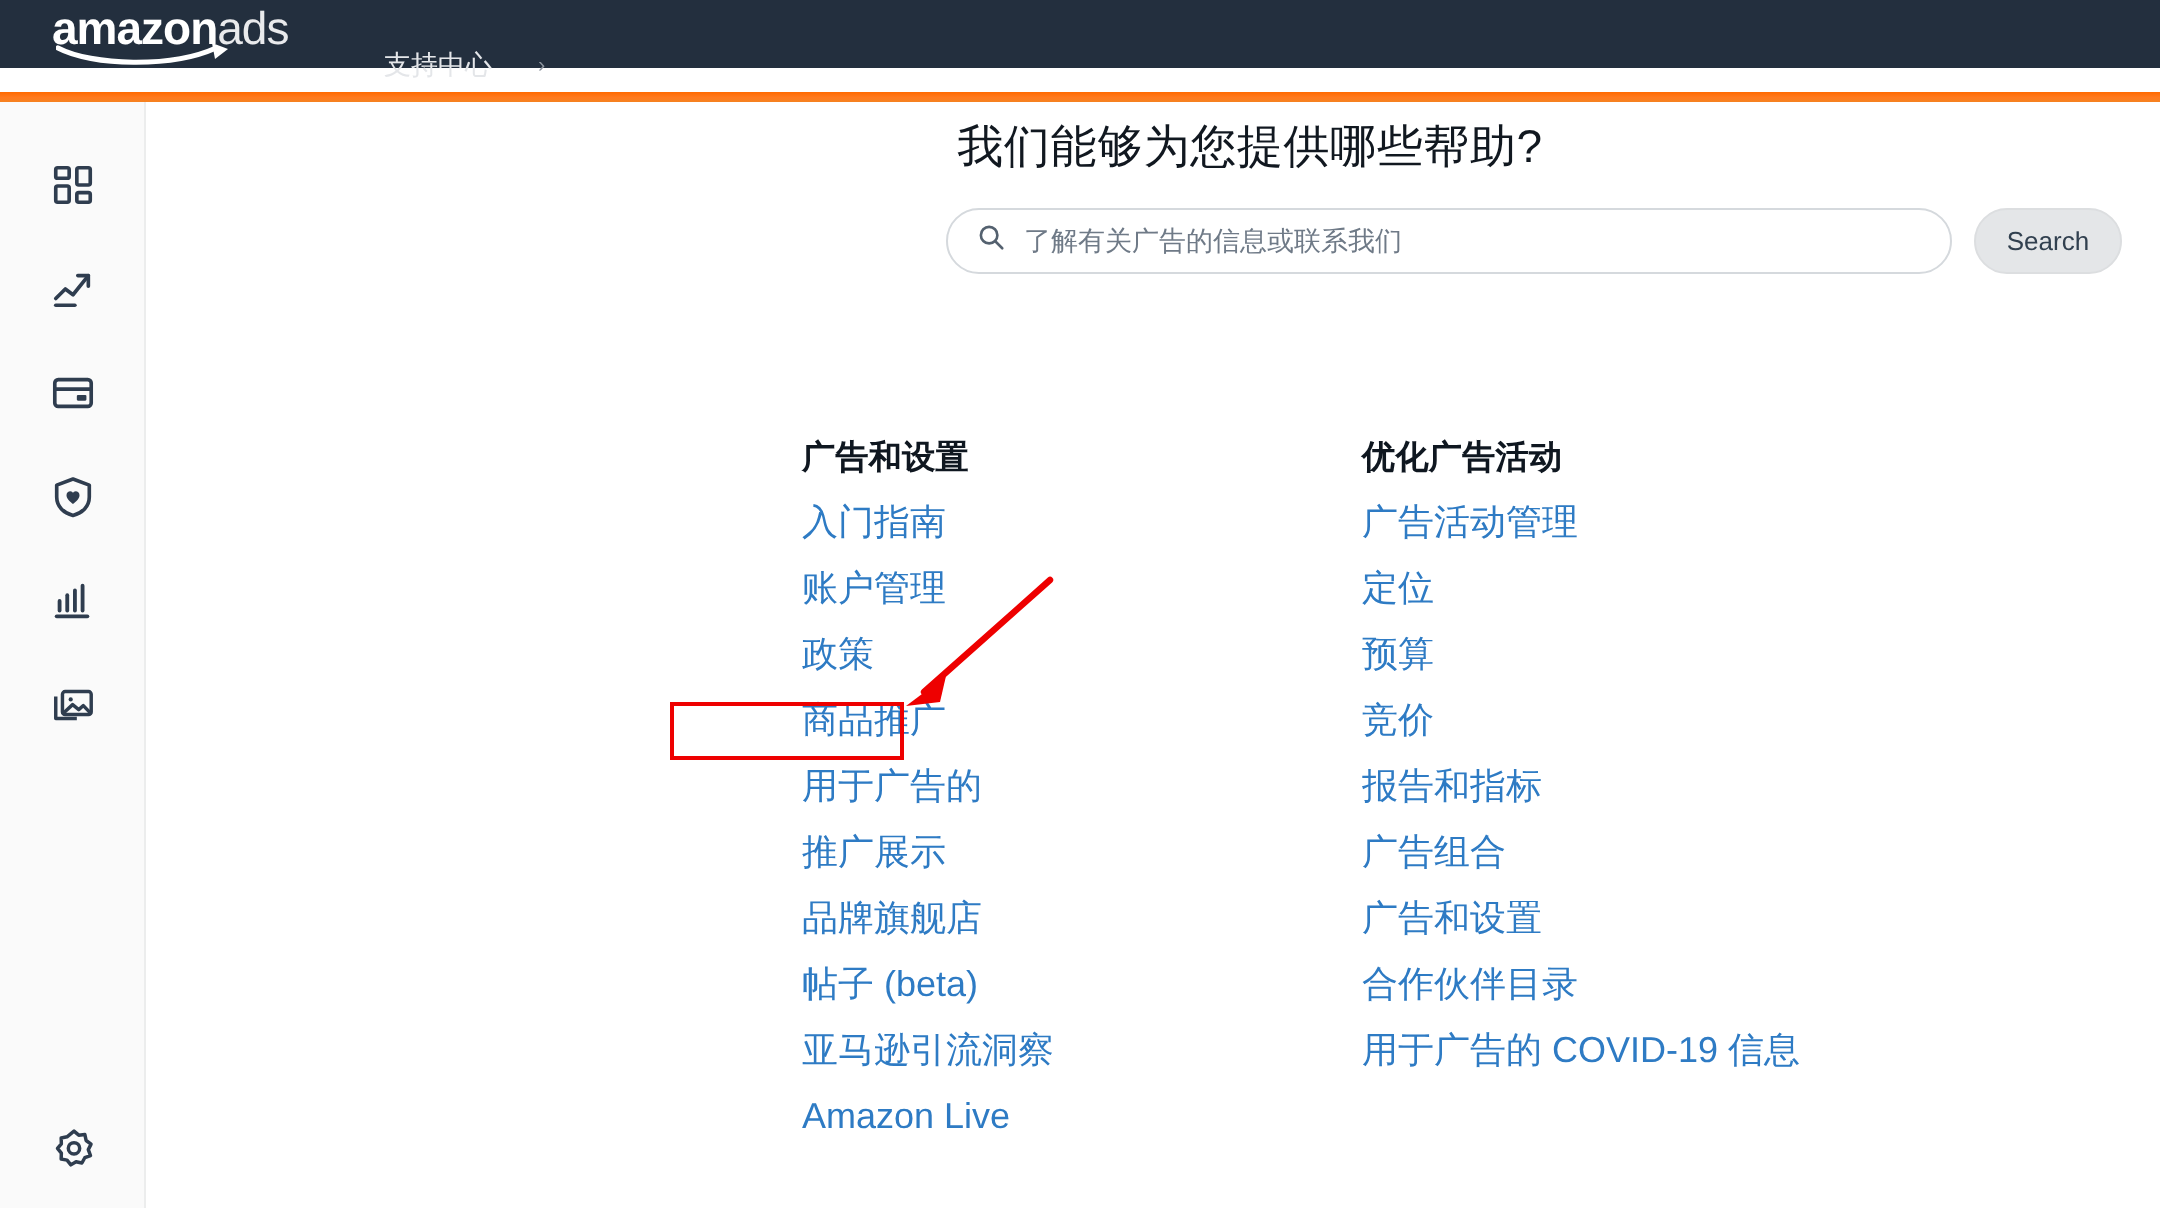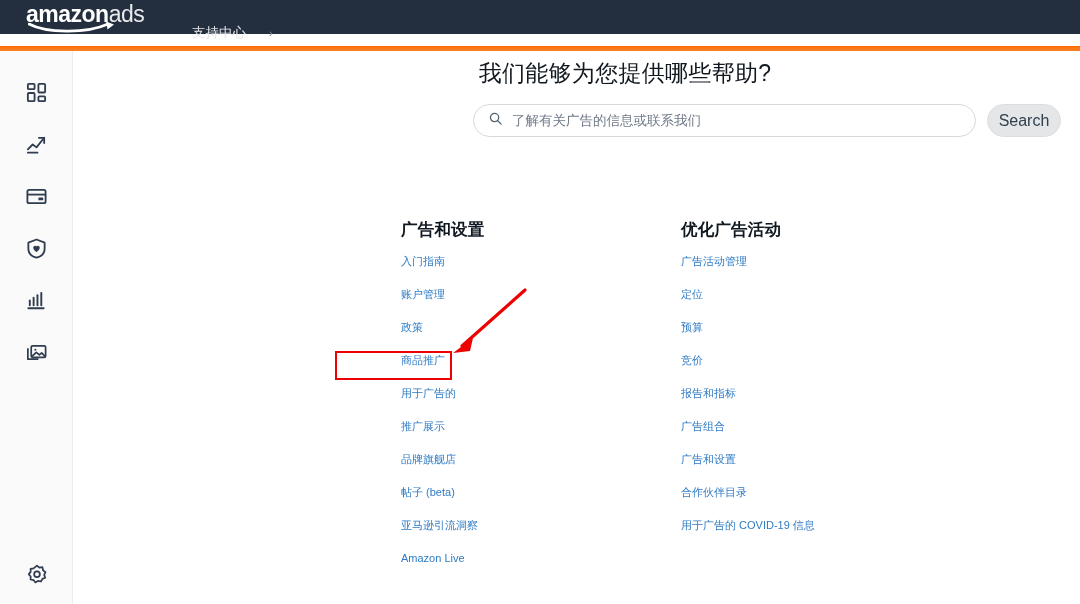--- a/index.html
+++ b/index.html
@@ -159,21 +159,21 @@
   }
   .search-input::placeholder { color: #6f7a87; opacity: 1; }
   .search-btn {
     width: 74px;
     height: 33px;
     border-radius: 18px;
     background: #e4e6e8;
     border: 1px solid #dcdee0;
     color: #31404f;
     font-family: inherit;
-    font-size: 16px;
+    font-size: 13px;
     cursor: pointer;
     box-sizing: border-box;
     padding: 0;
   }
 
   
   .columns {
     position: absolute;
     left: 281px;
     top: 168px;
@@ -186,21 +186,21 @@
   .col-title {
     font-size: 16.5px;
     font-weight: bold;
     color: #0f1720;
     margin: 0 0 13px 0;
     line-height: 20px;
     letter-spacing: 0.2px;
   }
   .col-link {
     display: block;
-    font-size: 11px;
+    font-size: 18px;
     line-height: 19px;
     color: #2e7bc4;
     text-decoration: none;
     margin-bottom: 14px;
     width: max-content;
   }
   .col-link:last-child { margin-bottom: 0; }
 
   
   .annot-box {

